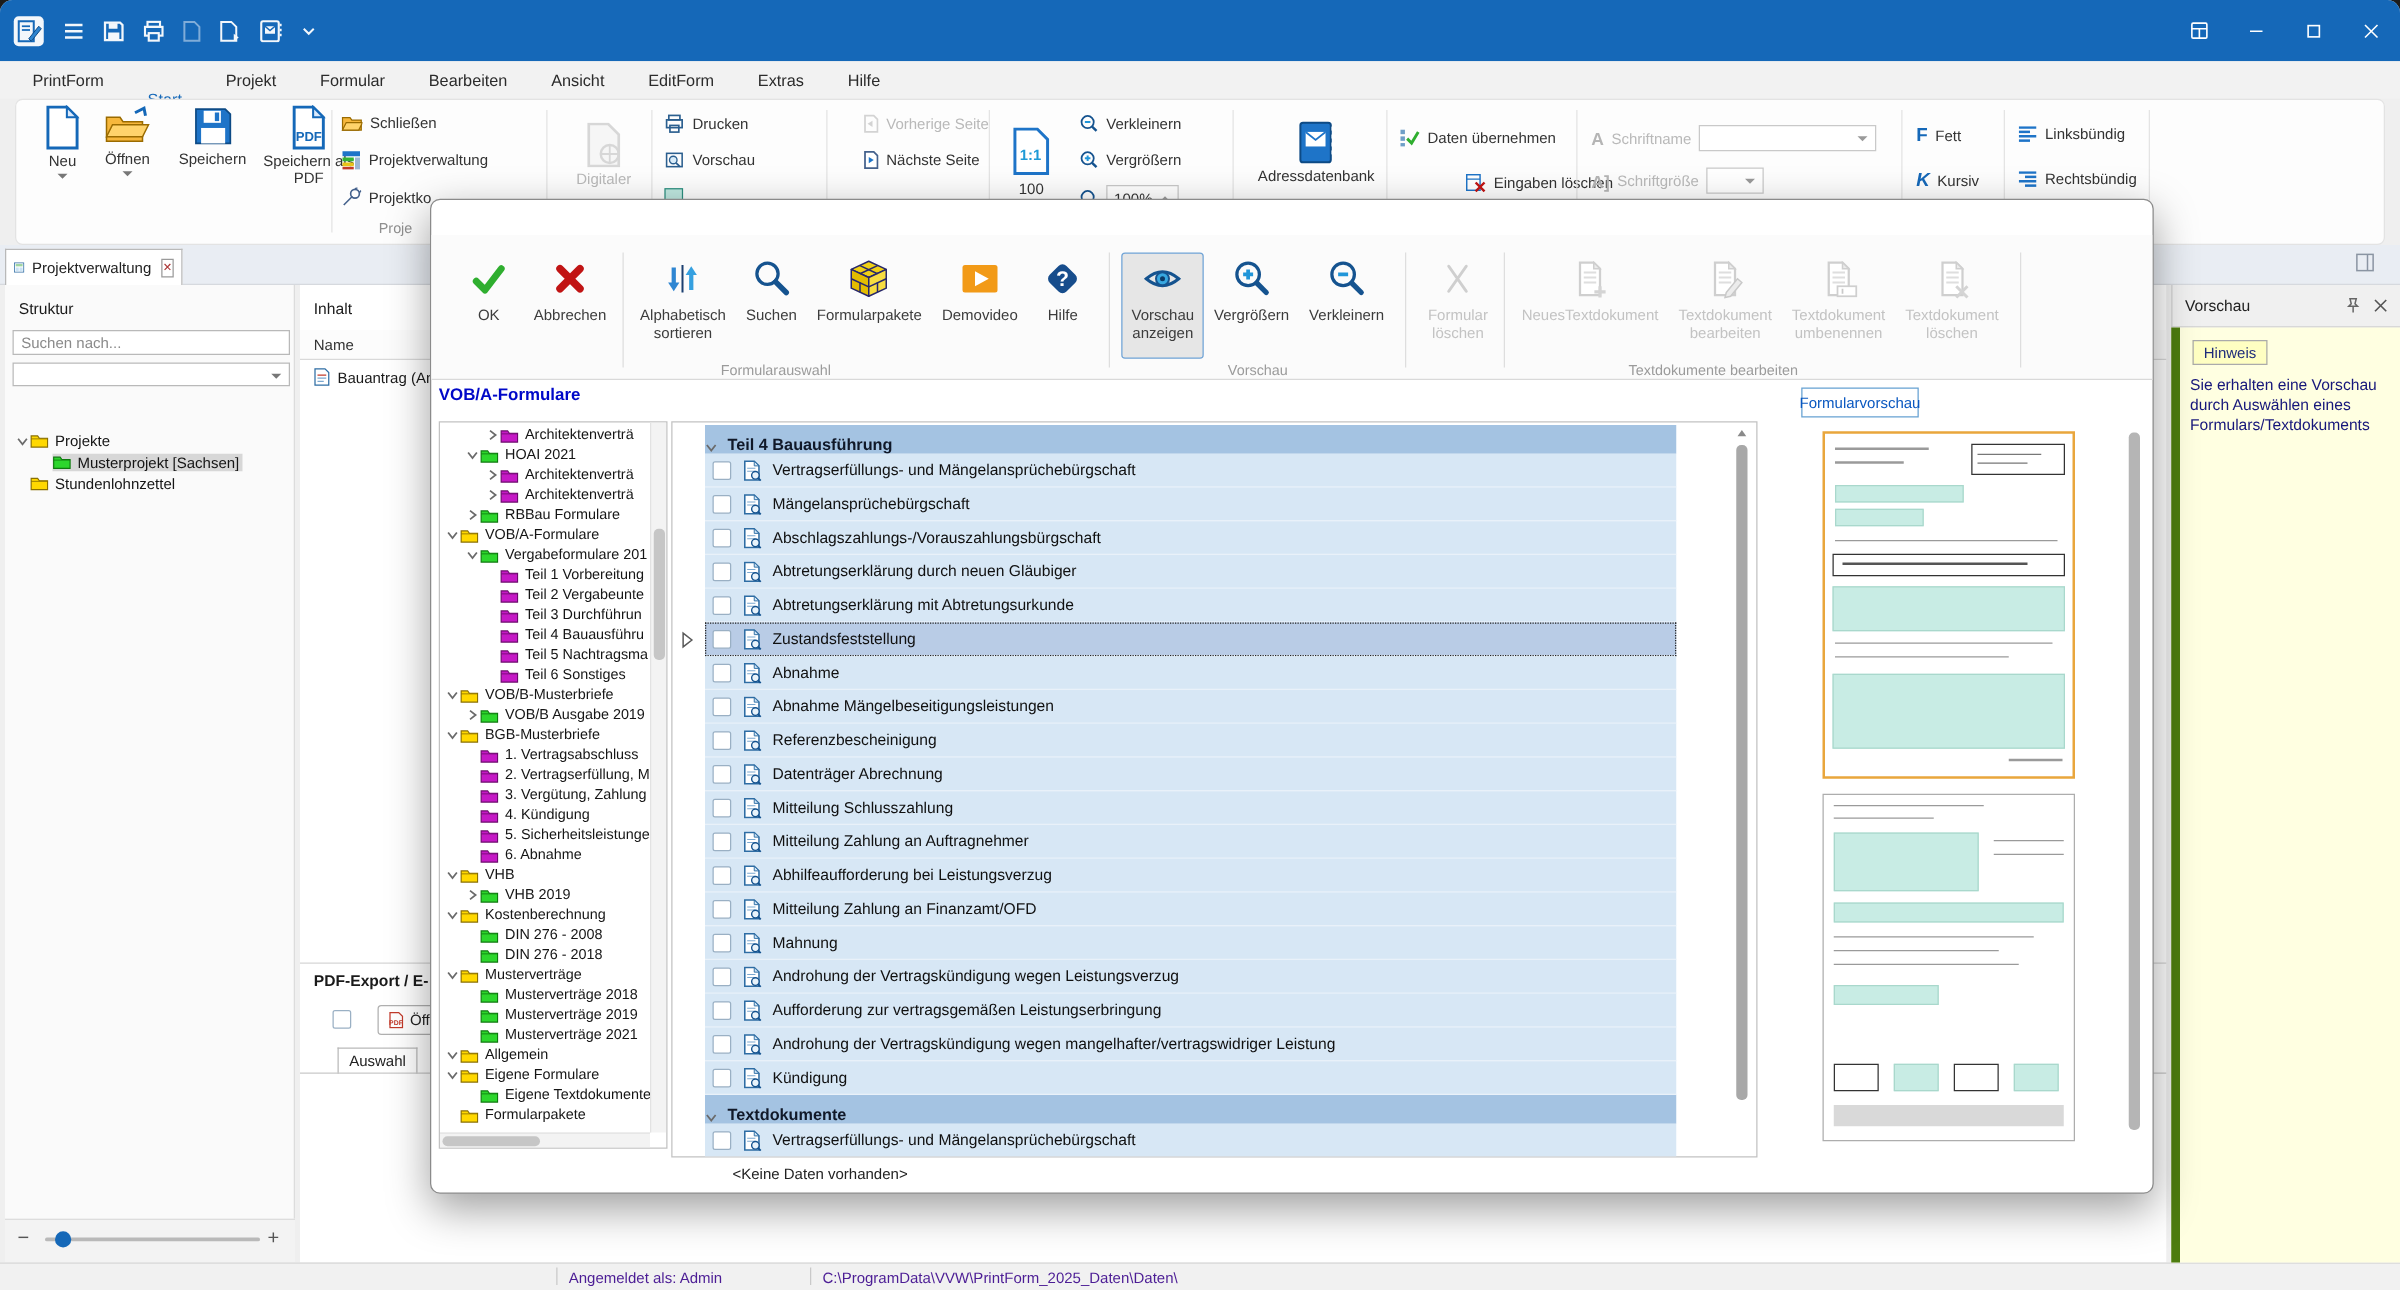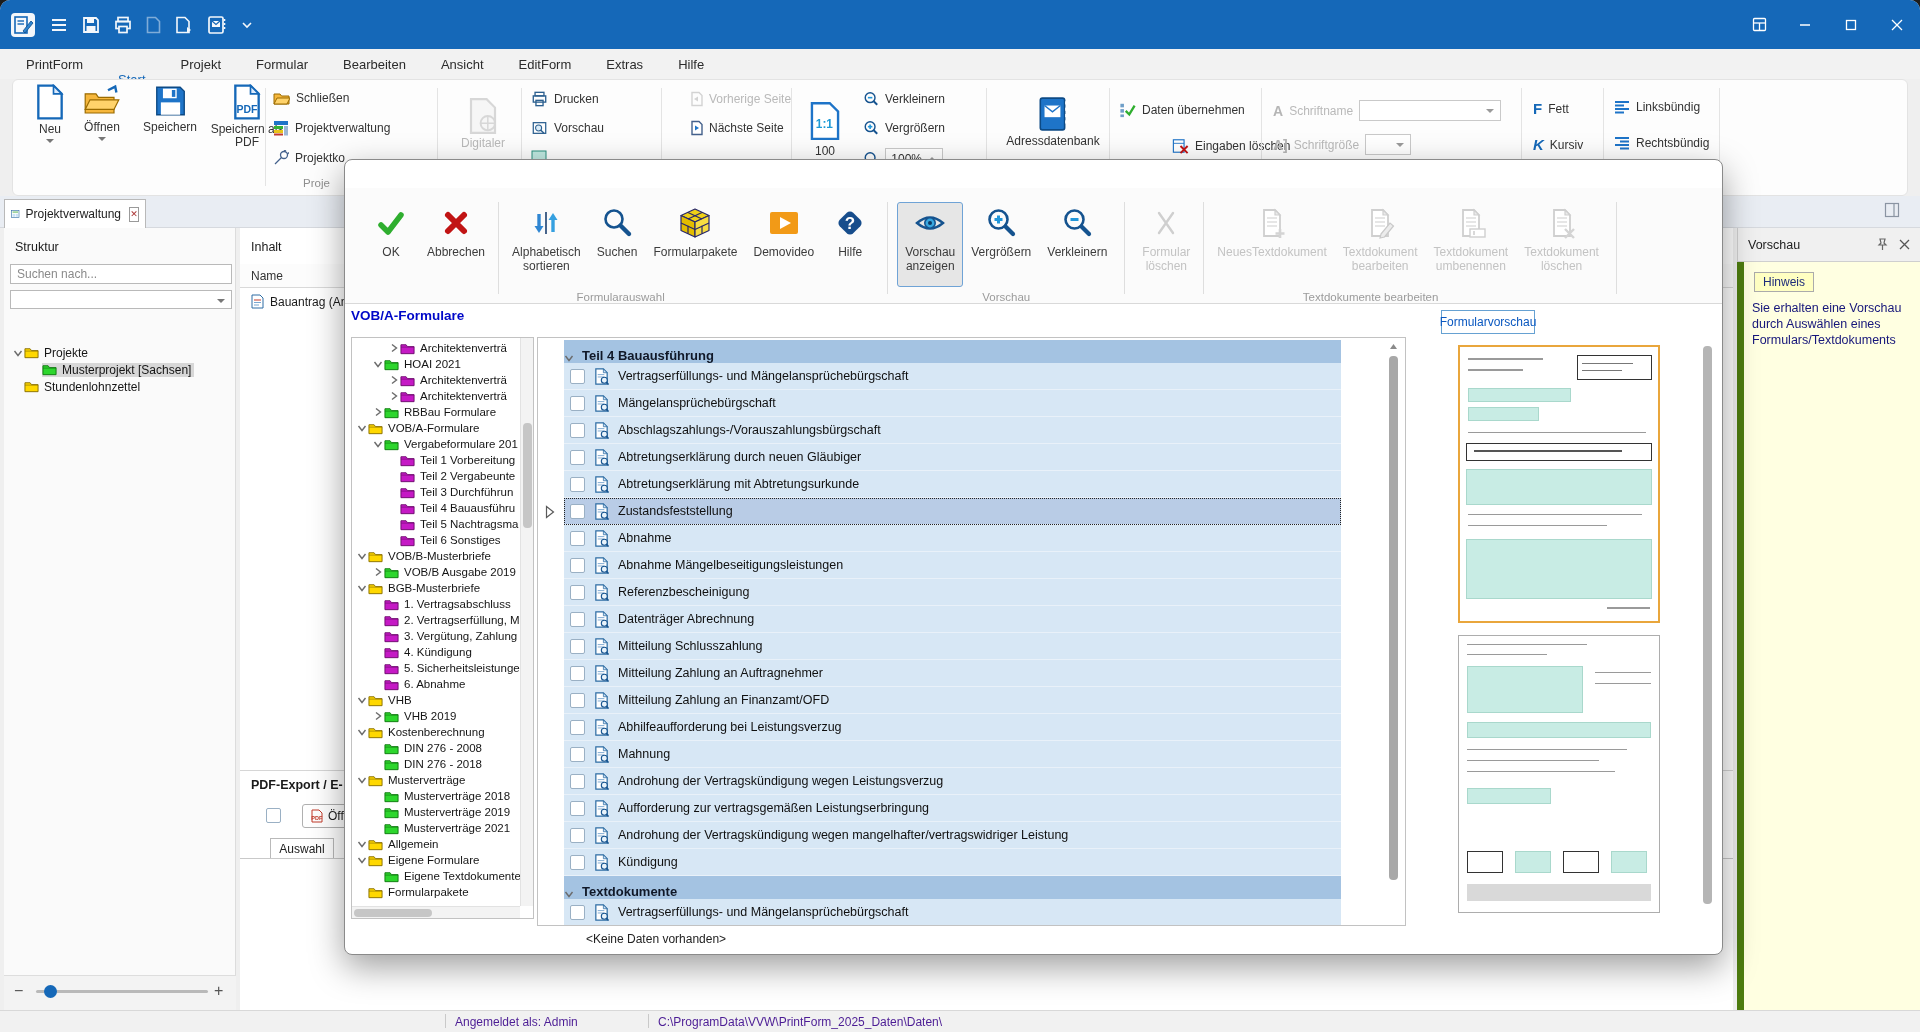--- a/index.html
+++ b/index.html
@@ -1530,35 +1530,35 @@
             <div class="dic">
               <svg width="17" height="17" viewBox="0 0 18 18">
                 <path d="M3 1 h8 l4 4 v12 h-12 z" fill="#fff" stroke="#2e6da4" stroke-width="1.3"></path>
                 <path d="M11 1 l4 4 h-4 z" fill="#cfe3f5" stroke="#2e6da4" stroke-width="0.8"></path>
                 <line x1="5" y1="7" x2="12" y2="7" stroke="#7aa7cf"></line>
                 <line x1="5" y1="9.5" x2="12" y2="9.5" stroke="#7aa7cf"></line>
                 <circle cx="12" cy="13" r="3.2" fill="#e8f3fb" stroke="#15538f" stroke-width="1.2"></circle>
                 <line x1="14.2" y1="15.2" x2="16.5" y2="17.5" stroke="#15538f" stroke-width="1.6"></line>
               </svg>
             </div>
+            <span class="llbl">Abhilfeaufforderung bei Leistungsverzug</span>
+          </div>
+          <div class="list-row">
+            <div class="cb"></div>
+            <div class="dic">
+              <svg width="17" height="17" viewBox="0 0 18 18">
+                <path d="M3 1 h8 l4 4 v12 h-12 z" fill="#fff" stroke="#2e6da4" stroke-width="1.3"></path>
+                <path d="M11 1 l4 4 h-4 z" fill="#cfe3f5" stroke="#2e6da4" stroke-width="0.8"></path>
+                <line x1="5" y1="7" x2="12" y2="7" stroke="#7aa7cf"></line>
+                <line x1="5" y1="9.5" x2="12" y2="9.5" stroke="#7aa7cf"></line>
+                <circle cx="12" cy="13" r="3.2" fill="#e8f3fb" stroke="#15538f" stroke-width="1.2"></circle>
+                <line x1="14.2" y1="15.2" x2="16.5" y2="17.5" stroke="#15538f" stroke-width="1.6"></line>
+              </svg>
+            </div>
             <span class="llbl">Mitteilung Zahlung an Finanzamt/OFD</span>
-          </div>
-          <div class="list-row">
-            <div class="cb"></div>
-            <div class="dic">
-              <svg width="17" height="17" viewBox="0 0 18 18">
-                <path d="M3 1 h8 l4 4 v12 h-12 z" fill="#fff" stroke="#2e6da4" stroke-width="1.3"></path>
-                <path d="M11 1 l4 4 h-4 z" fill="#cfe3f5" stroke="#2e6da4" stroke-width="0.8"></path>
-                <line x1="5" y1="7" x2="12" y2="7" stroke="#7aa7cf"></line>
-                <line x1="5" y1="9.5" x2="12" y2="9.5" stroke="#7aa7cf"></line>
-                <circle cx="12" cy="13" r="3.2" fill="#e8f3fb" stroke="#15538f" stroke-width="1.2"></circle>
-                <line x1="14.2" y1="15.2" x2="16.5" y2="17.5" stroke="#15538f" stroke-width="1.6"></line>
-              </svg>
-            </div>
-            <span class="llbl">Abhilfeaufforderung bei Leistungsverzug</span>
           </div>
           <div class="list-row">
             <div class="cb"></div>
             <div class="dic">
               <svg width="17" height="17" viewBox="0 0 18 18">
                 <path d="M3 1 h8 l4 4 v12 h-12 z" fill="#fff" stroke="#2e6da4" stroke-width="1.3"></path>
                 <path d="M11 1 l4 4 h-4 z" fill="#cfe3f5" stroke="#2e6da4" stroke-width="0.8"></path>
                 <line x1="5" y1="7" x2="12" y2="7" stroke="#7aa7cf"></line>
                 <line x1="5" y1="9.5" x2="12" y2="9.5" stroke="#7aa7cf"></line>
                 <circle cx="12" cy="13" r="3.2" fill="#e8f3fb" stroke="#15538f" stroke-width="1.2"></circle>

